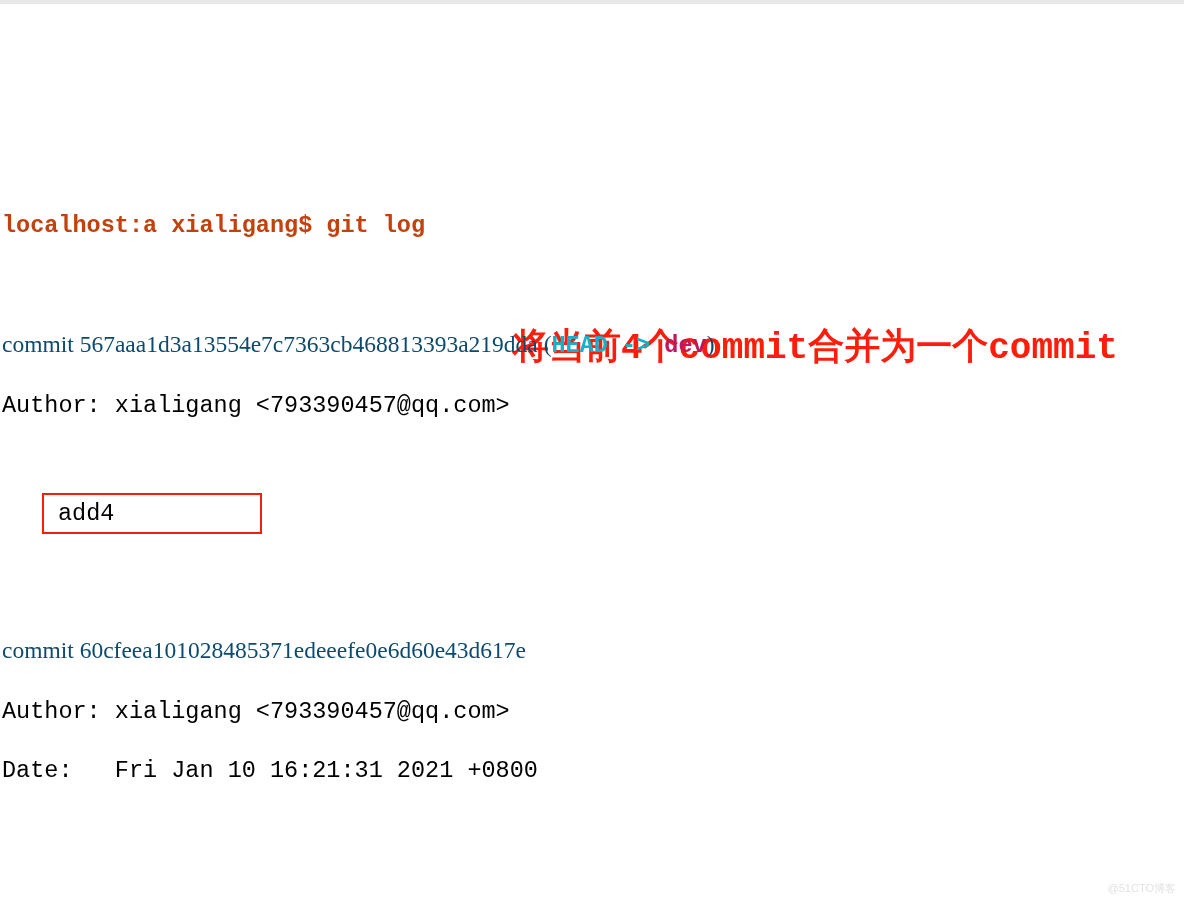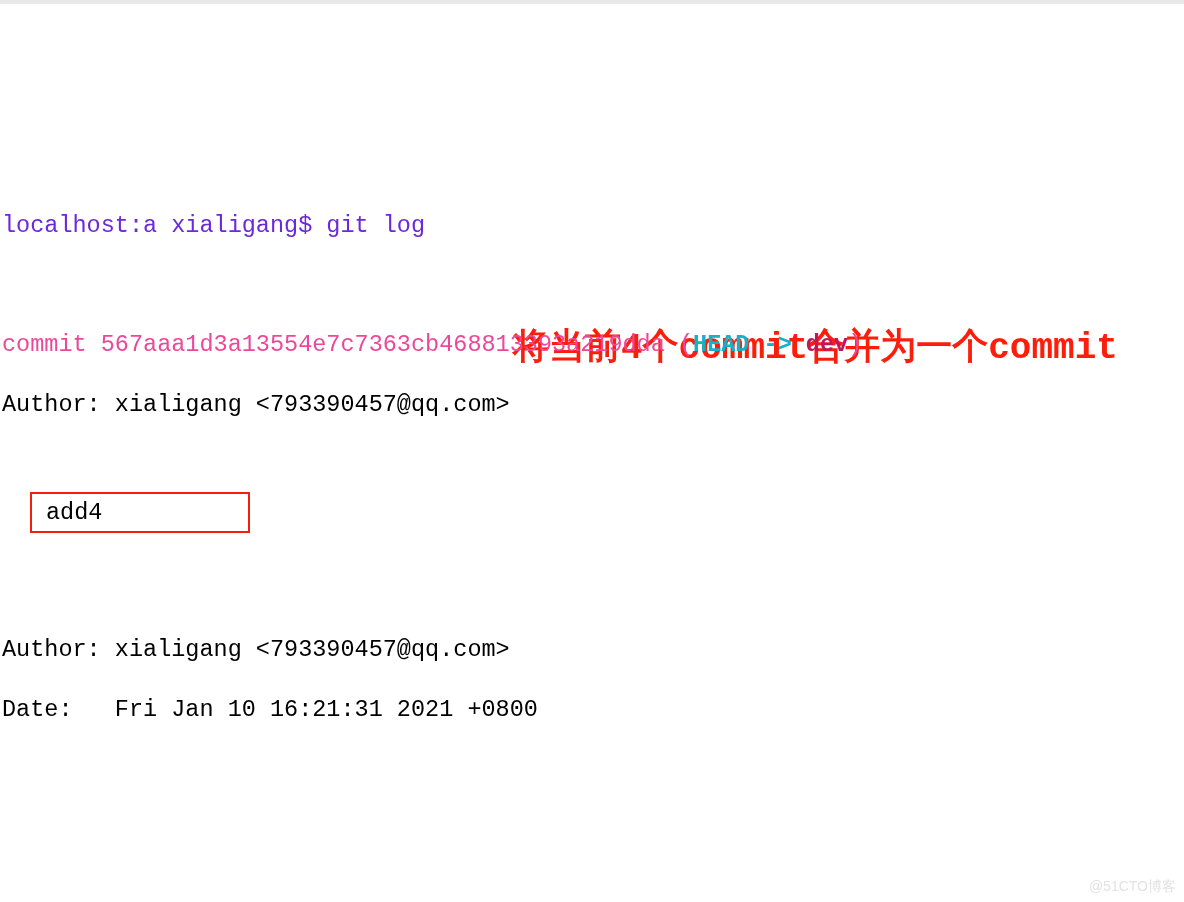--- a/index.html
+++ b/index.html
@@ -16,30 +16,30 @@
     padding: 2px 0 0 2px;
     white-space: pre;
   }
   .titlebar-shade {
     position: absolute;
     top: 0; left: 0; right: 0;
     height: 4px;
     background: #e8e8e8;
   }
   .content { position: relative; z-index: 1; }
-  .yellow { color: #ec4899; }
+  .yellow { color: #0c4a6e; font-family: Liberation Serif, serif; }
   .cyan { color: #14b1c7; font-weight: bold; text-align: center; }
   .green { color: #be185d; font-weight: bold; }
-  .plain { color: #6d28d9; }
+  .plain { color: #c2410c; font-weight: bold; }
 
   .boxed {
     display: inline-block;
     border: 2px solid #f31f0c;
     padding: 6px 14px 6px 14px;
-    margin-left: 28px;
+    margin-left: 40px;
     margin-top: 6px;
     margin-bottom: 6px;
     min-width: 220px;
     font-weight: 400;
     line-height: 1.1;
   }
   .annotation {
     position: absolute;
     left: 513px;
     top: 326px;
@@ -47,21 +47,21 @@
     font-family: Liberation Mono, monospace;
     font-weight: 700;
     font-size: 36px;
     white-space: nowrap;
   }
   .watermark {
     position: absolute;
     right: 8px;
     bottom: 6px;
     font-family: Arial, sans-serif;
-    font-size: 14px;
+    font-size: 11px;
     color: #e2e2e2;
   }
   .gap-s { height: 6px; }
 </style>
 </head>
 <body>
 
 
 
 <div class="titlebar-shade"></div>
@@ -70,20 +70,21 @@
 <div><span class="plain">localhost:a xialigang$ </span><span class="plain">git log</span></div>
 
 
 <div><span class="yellow">commit </span><span class="yellow">567aaa1d3a13554e7c7363cb468813393a219dda</span><span class="yellow"> (</span><span class="cyan">HEAD -&gt; </span><span class="green">dev</span><span class="yellow">)</span></div>
 <div><span>Author: </span><span>xialigang &lt;793390457@qq.com&gt;</span></div>
 <div class="gap-s"></div>
 <span class="boxed">add4</span>
 <div class="gap-s"></div>
 
 
+<div><span class="yellow">commit </span><span class="yellow">60cfeea101028485371edeeefe0e6d60e43d617e</span></div>
 <div><span>Author: </span><span>xialigang &lt;793390457@qq.com&gt;</span></div>
 <div><span>Date:   </span><span>Fri Jan 10 16:21:31 2021 +0800</span></div>
 <div class="gap-s"></div>
 
 
 
 
 
 
 

